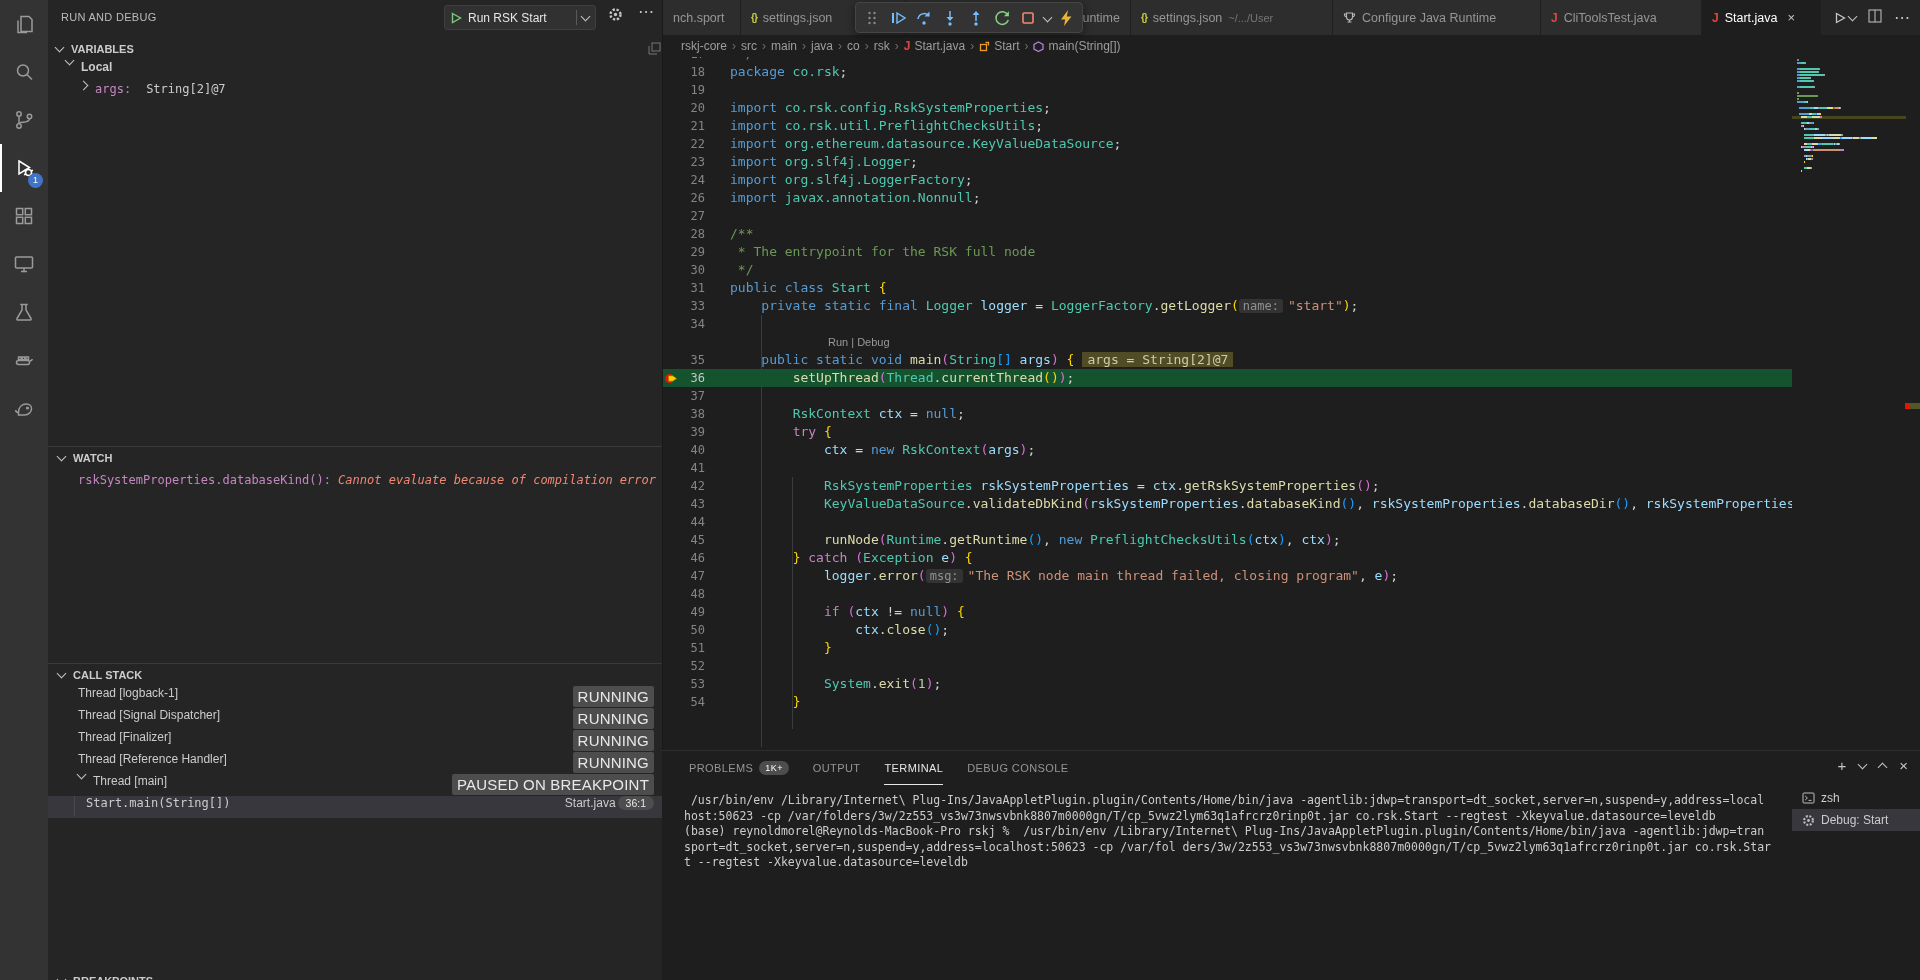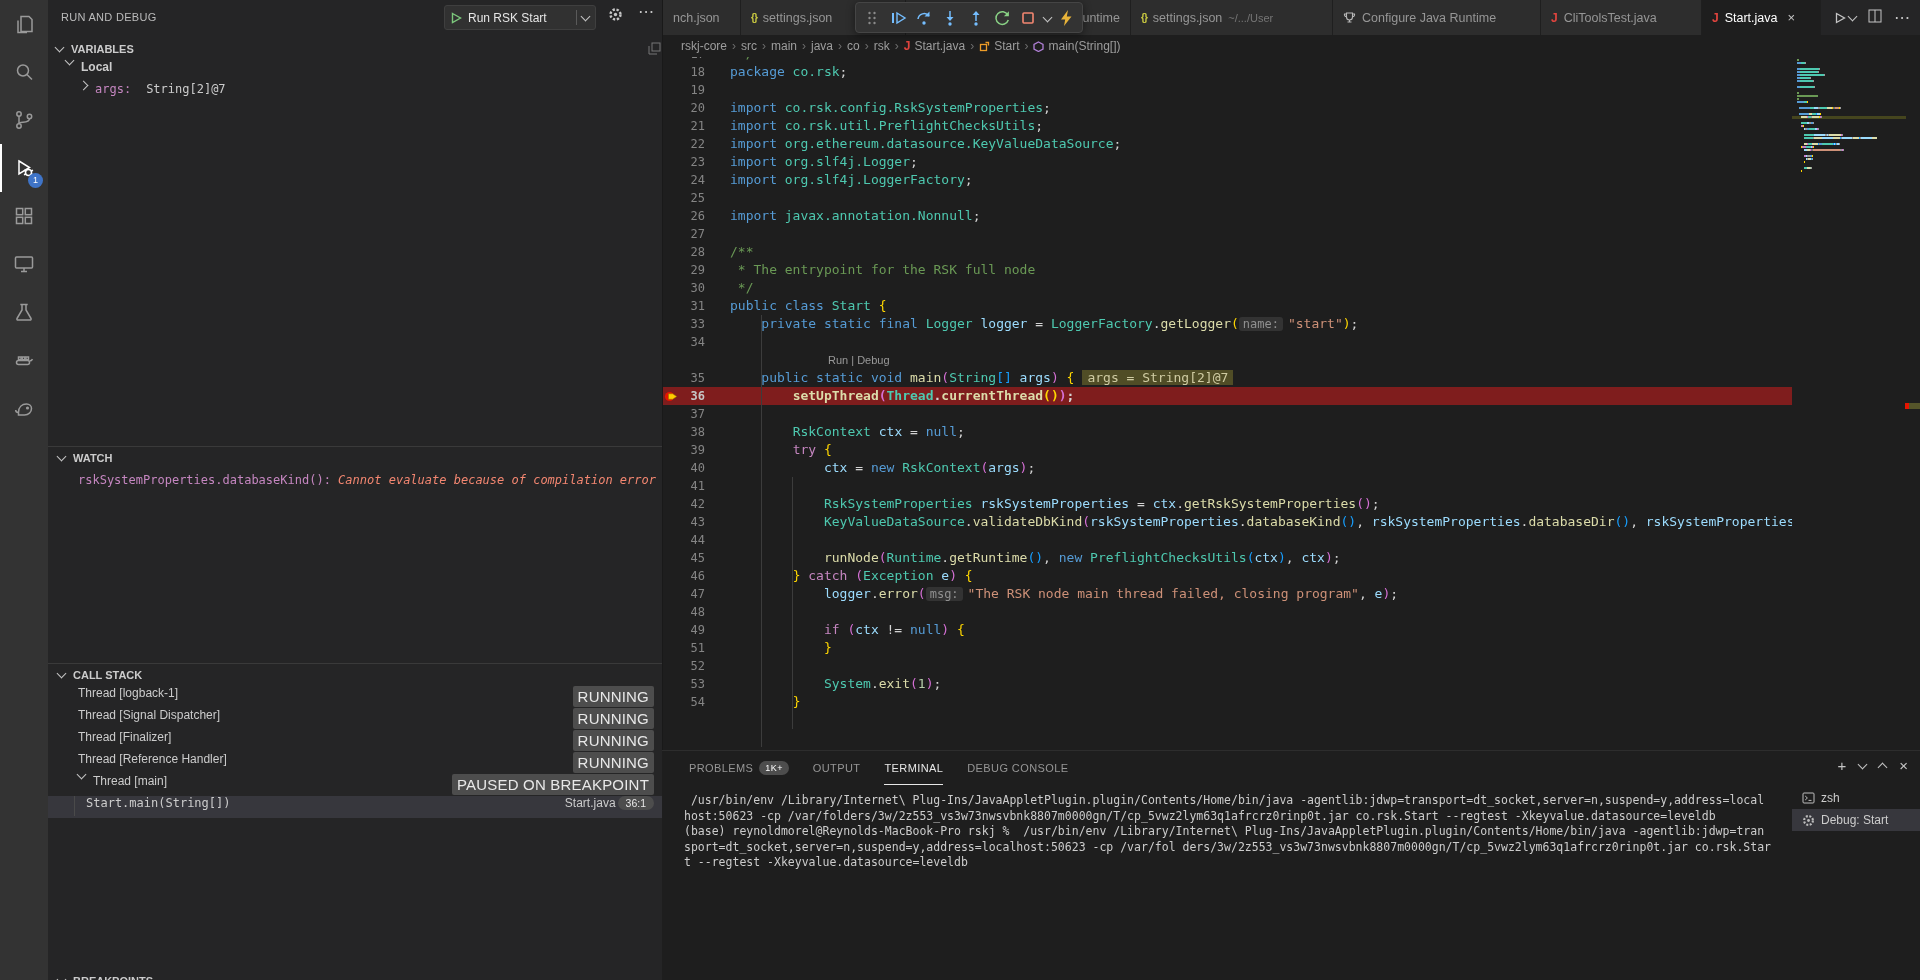--- a/index.html
+++ b/index.html
@@ -68,21 +68,21 @@
   #debug-toolbar{position:absolute;left:192px;top:2px;width:226px;height:29px;background:#333333;border:1px solid #454545;
     border-radius:4px;box-shadow:0 2px 8px rgba(0,0,0,.45);display:flex;align-items:center;justify-content:center;gap:1px;z-index:6;}
   .dbtn{width:25px;height:25px;display:flex;align-items:center;justify-content:center;flex:none;}
   #breadcrumb{height:22px;display:flex;align-items:center;gap:5px;padding-left:18px;color:#9d9d9d;font-size:12px;}
   .bc-sep{color:#6d6d6d;font-size:12px;}
   .bc-it{display:flex;align-items:center;gap:4px;}
   
   #codearea{position:absolute;top:57px;left:0;right:0;bottom:0;overflow:hidden;}
   #code-lines{position:absolute;top:-12px;left:0;width:1129px;overflow:hidden;}
   .crow{display:flex;height:18px;line-height:18px;font-family:"DejaVu Sans Mono",monospace;font-size:13px;white-space:pre;}
-  .crow.cur{background:#7f1d1d;font-weight:bold;}
+  .crow.cur{background:#14532d;}
   .gut{width:18px;flex:none;position:relative;}
   .gut svg{position:absolute;left:1px;top:2px;}
   .ln{width:24px;flex:none;text-align:right;color:#858585;font-size:12px;}
   .crow.cur .ln{color:#c6c6c6;}
   .ct{padding-left:25px;flex:none;}
   .crow.lens{font-family:"Liberation Sans",sans-serif;}
   .crow.lens .ct{font-size:11px;color:#999999;padding-left:123px;}
   .tk-kw{color:#569cd6;}.tk-ctrl{color:#c586c0;}.tk-type{color:#4ec9b0;}.tk-fn{color:#dcdcaa;}
   .tk-var{color:#9cdcfe;}.tk-str{color:#ce9178;}.tk-com{color:#6a9955;}.tk-pun{color:#d4d4d4;}
   .tk-b1{color:#ffd700;}.tk-b2{color:#d670d6;}.tk-b3{color:#179fff;}.tk-num{color:#b5cea8;}
@@ -265,21 +265,21 @@
     <div id="bp-sliver">
       <span class="chev"></span>
       <span>BREAKPOINTS</span>
       </div>
   </div>
 
   <div id="editor">
     <div id="tabbar">
       <div id="tabs">
           <div class="tab" style="width: 78px;">
-            <span>nch.json</span>
+            <span>nch.sport</span>
           </div>
           <div class="tab" style="width: 165px;">
             <span class="ic-braces">{}</span>
             <span>settings.json</span>
           </div>
           <div class="tab tright" style="width: 225px;">
             <span>untime</span>
           </div>
           <div class="tab" style="width: 202px;">
             <span class="ic-braces">{}</span>
@@ -434,21 +434,20 @@
     <div id="codearea">
       <div id="code-lines">
           <div class="crow"><span class="gut"></span><span class="ln">17</span><span class="ct"><span class="tk-com"> */</span></span></div>
           <div class="crow"><span class="gut"></span><span class="ln">18</span><span class="ct"><span class="tk-kw">package</span><span class="tk-type"> co.rsk</span><span class="tk-pun">;</span></span></div>
           <div class="crow"><span class="gut"></span><span class="ln">19</span><span class="ct"></span></div>
           <div class="crow"><span class="gut"></span><span class="ln">20</span><span class="ct"><span class="tk-kw">import</span><span class="tk-type"> co.rsk.config.RskSystemProperties</span><span class="tk-pun">;</span></span></div>
           <div class="crow"><span class="gut"></span><span class="ln">21</span><span class="ct"><span class="tk-kw">import</span><span class="tk-type"> co.rsk.util.PreflightChecksUtils</span><span class="tk-pun">;</span></span></div>
           <div class="crow"><span class="gut"></span><span class="ln">22</span><span class="ct"><span class="tk-kw">import</span><span class="tk-type"> org.ethereum.datasource.KeyValueDataSource</span><span class="tk-pun">;</span></span></div>
           <div class="crow"><span class="gut"></span><span class="ln">23</span><span class="ct"><span class="tk-kw">import</span><span class="tk-type"> org.slf4j.Logger</span><span class="tk-pun">;</span></span></div>
           <div class="crow"><span class="gut"></span><span class="ln">24</span><span class="ct"><span class="tk-kw">import</span><span class="tk-type"> org.slf4j.LoggerFactory</span><span class="tk-pun">;</span></span></div>
-          <div class="crow"><span class="gut"></span><span class="ln">25</span><span class="ct"></span></div>
           <div class="crow"><span class="gut"></span><span class="ln">26</span><span class="ct"><span class="tk-kw">import</span><span class="tk-type"> javax.annotation.Nonnull</span><span class="tk-pun">;</span></span></div>
           <div class="crow"><span class="gut"></span><span class="ln">27</span><span class="ct"></span></div>
           <div class="crow"><span class="gut"></span><span class="ln">28</span><span class="ct"><span class="tk-com">/**</span></span></div>
           <div class="crow"><span class="gut"></span><span class="ln">29</span><span class="ct"><span class="tk-com"> * The entrypoint for the RSK full node</span></span></div>
           <div class="crow"><span class="gut"></span><span class="ln">30</span><span class="ct"><span class="tk-com"> */</span></span></div>
           <div class="crow"><span class="gut"></span><span class="ln">31</span><span class="ct"><span class="tk-kw">public class</span><span class="tk-type"> Start</span><span class="tk-b1"> {</span></span></div>
           <div class="crow"><span class="gut"></span><span class="ln">33</span><span class="ct"><span class="tk-pun">    </span><span class="tk-kw">private static final</span><span class="tk-type"> Logger</span><span class="tk-var"> logger</span><span class="tk-pun"> = </span><span class="tk-type">LoggerFactory</span><span class="tk-pun">.</span><span class="tk-fn">getLogger</span><span class="tk-b1">(</span><span class="hintchip">name:</span><span class="tk-str">"start"</span><span class="tk-b1">)</span><span class="tk-pun">;</span></span></div>
           <div class="crow"><span class="gut"></span><span class="ln">34</span><span class="ct"></span></div>
           <div class="crow lens"><span class="gut"></span><span class="ln"></span><span class="ct">Run | Debug</span></div>
           <div class="crow"><span class="gut"></span><span class="ln">35</span><span class="ct"><span class="tk-pun">    </span><span class="tk-kw">public static void</span><span class="tk-fn"> main</span><span class="tk-b2">(</span><span class="tk-type">String</span><span class="tk-b3">[]</span><span class="tk-var"> args</span><span class="tk-b2">)</span><span class="tk-b1"> {</span><span class="dbgchip">args = String[2]@7</span></span></div>
@@ -462,20 +461,21 @@
           <div class="crow"><span class="gut"></span><span class="ln">40</span><span class="ct"><span class="tk-pun">            </span><span class="tk-var">ctx</span><span class="tk-pun"> = </span><span class="tk-kw">new</span><span class="tk-type"> RskContext</span><span class="tk-b2">(</span><span class="tk-var">args</span><span class="tk-b2">)</span><span class="tk-pun">;</span></span></div>
           <div class="crow"><span class="gut"></span><span class="ln">41</span><span class="ct"></span></div>
           <div class="crow"><span class="gut"></span><span class="ln">42</span><span class="ct"><span class="tk-pun">            </span><span class="tk-type">RskSystemProperties</span><span class="tk-var"> rskSystemProperties</span><span class="tk-pun"> = </span><span class="tk-var">ctx</span><span class="tk-pun">.</span><span class="tk-fn">getRskSystemProperties</span><span class="tk-b2">()</span><span class="tk-pun">;</span></span></div>
           <div class="crow"><span class="gut"></span><span class="ln">43</span><span class="ct"><span class="tk-pun">            </span><span class="tk-type">KeyValueDataSource</span><span class="tk-pun">.</span><span class="tk-fn">validateDbKind</span><span class="tk-b2">(</span><span class="tk-var">rskSystemProperties</span><span class="tk-pun">.</span><span class="tk-fn">databaseKind</span><span class="tk-b3">()</span><span class="tk-pun">, </span><span class="tk-var">rskSystemProperties</span><span class="tk-pun">.</span><span class="tk-fn">databaseDir</span><span class="tk-b3">()</span><span class="tk-pun">, </span><span class="tk-var">rskSystemProperties</span></span></div>
           <div class="crow"><span class="gut"></span><span class="ln">44</span><span class="ct"></span></div>
           <div class="crow"><span class="gut"></span><span class="ln">45</span><span class="ct"><span class="tk-pun">            </span><span class="tk-fn">runNode</span><span class="tk-b2">(</span><span class="tk-type">Runtime</span><span class="tk-pun">.</span><span class="tk-fn">getRuntime</span><span class="tk-b3">()</span><span class="tk-pun">, </span><span class="tk-kw">new</span><span class="tk-type"> PreflightChecksUtils</span><span class="tk-b3">(</span><span class="tk-var">ctx</span><span class="tk-b3">)</span><span class="tk-pun">, </span><span class="tk-var">ctx</span><span class="tk-b2">)</span><span class="tk-pun">;</span></span></div>
           <div class="crow"><span class="gut"></span><span class="ln">46</span><span class="ct"><span class="tk-pun">        </span><span class="tk-b1">} </span><span class="tk-ctrl">catch</span><span class="tk-b2"> (</span><span class="tk-type">Exception</span><span class="tk-var"> e</span><span class="tk-b2">)</span><span class="tk-b1"> {</span></span></div>
           <div class="crow"><span class="gut"></span><span class="ln">47</span><span class="ct"><span class="tk-pun">            </span><span class="tk-var">logger</span><span class="tk-pun">.</span><span class="tk-fn">error</span><span class="tk-b2">(</span><span class="hintchip">msg:</span><span class="tk-str">"The RSK node main thread failed, closing program"</span><span class="tk-pun">, </span><span class="tk-var">e</span><span class="tk-b2">)</span><span class="tk-pun">;</span></span></div>
           <div class="crow"><span class="gut"></span><span class="ln">48</span><span class="ct"></span></div>
           <div class="crow"><span class="gut"></span><span class="ln">49</span><span class="ct"><span class="tk-pun">            </span><span class="tk-ctrl">if</span><span class="tk-b2"> (</span><span class="tk-var">ctx</span><span class="tk-pun"> != </span><span class="tk-kw">null</span><span class="tk-b2">)</span><span class="tk-b1"> {</span></span></div>
+          <div class="crow"><span class="gut"></span><span class="ln">50</span><span class="ct"><span class="tk-pun">                </span><span class="tk-var">ctx</span><span class="tk-pun">.</span><span class="tk-fn">close</span><span class="tk-b3">()</span><span class="tk-pun">;</span></span></div>
           <div class="crow"><span class="gut"></span><span class="ln">51</span><span class="ct"><span class="tk-pun">            </span><span class="tk-b1">}</span></span></div>
           <div class="crow"><span class="gut"></span><span class="ln">52</span><span class="ct"></span></div>
           <div class="crow"><span class="gut"></span><span class="ln">53</span><span class="ct"><span class="tk-pun">            </span><span class="tk-type">System</span><span class="tk-pun">.</span><span class="tk-fn">exit</span><span class="tk-b2">(</span><span class="tk-num">1</span><span class="tk-b2">)</span><span class="tk-pun">;</span></span></div>
           <div class="crow"><span class="gut"></span><span class="ln">54</span><span class="ct"><span class="tk-pun">        </span><span class="tk-b1">}</span></span></div>
         </div>
       <div class="iguide" style="left:98px;top:258px;height:432px;"></div>
       <div class="iguide" style="left:129px;top:420px;height:252px;"></div>
       <div id="minimap">
           <div class="mrow">
             <span style="width: 1.65px; background: rgb(106, 153, 85);"></span>

